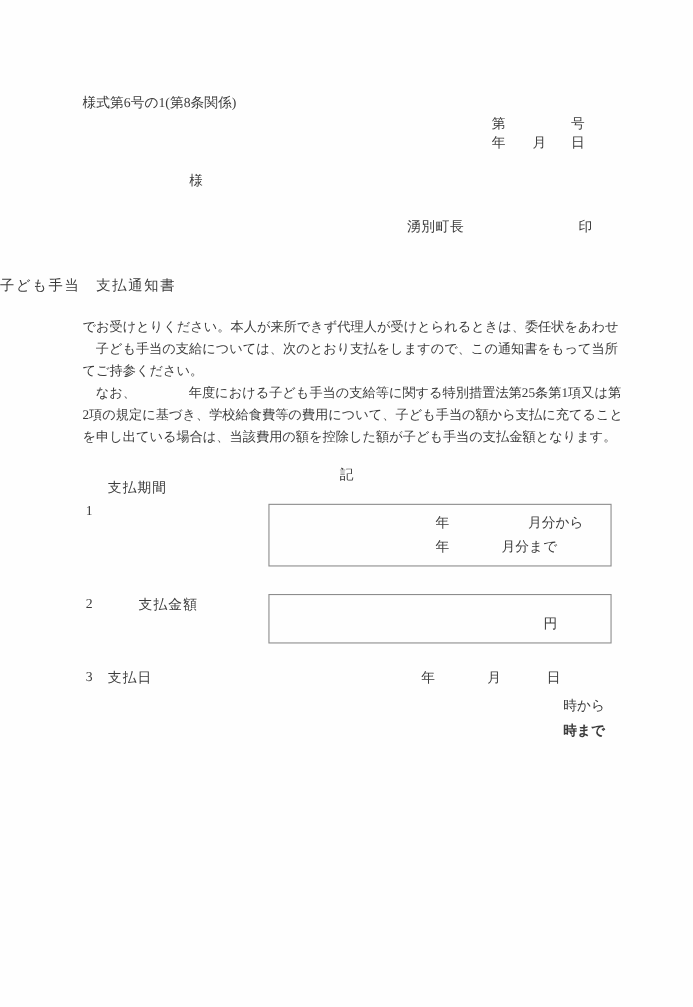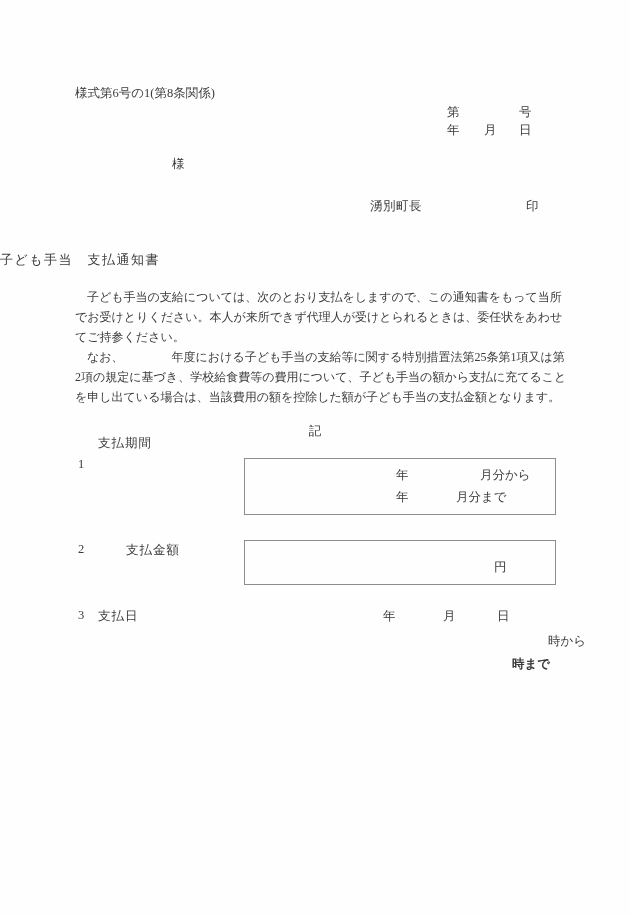--- a/index.html
+++ b/index.html
@@ -64,43 +64,43 @@
   .box .abs { position: absolute; }
   .b1-year-from  { left: 151px; top: 8px;  }
   .b1-rest-from  { left: 211px; top: 8px; margin-left: 24px;  }
   .b1-year-to    { left: 151px; top: 30px; }
   .b1-rest-to    { left: 211px; top: 30px; }
   .b2-unit       { left: 249px; top: 18px; }
 
   .i3-year  { left: 383px; top: 608px; }
   .i3-month { left: 443px; top: 608px; }
   .i3-day   { left: 497px; top: 608px; }
-  .i3-time-from { left: 512px; top: 633px; margin-left: 36px; }
+  .i3-time-from { left: 512px; top: 633px; }
   .i3-time-to   { left: 512px; top: 656px; font-weight: bold; }
 </style>
 </head>
 <body>
 
 <div class="page">
 
   <div class="abs form-number">様式第6号の1(第8条関係)</div>
   <div class="abs docno-prefix">第</div>
   <div class="abs docno-suffix">号</div>
   <div class="abs date-year">年</div>
   <div class="abs date-month">月</div>
   <div class="abs date-day">日</div>
   <div class="abs addressee">様</div>
   <div class="abs issuer-name">湧別町長</div>
   <div class="abs seal">印</div>
 
   <div class="abs doc-title">子ども手当　支払通知書</div>
 
   <div class="abs body-text">
+    <div class="body-line">でお受けとりください。本人が来所できず代理人が受けとられるときは、委任状をあわせ</div>
     <div class="body-line">　子ども手当の支給については、次のとおり支払をしますので、この通知書をもって当所</div>
-    <div class="body-line">でお受けとりください。本人が来所できず代理人が受けとられるときは、委任状をあわせ</div>
     <div class="body-line">てご持参ください。</div>
     <div class="body-line">　なお、　　　　年度における子ども手当の支給等に関する特別措置法第25条第1項又は第</div>
     <div class="body-line">2項の規定に基づき、学校給食費等の費用について、子ども手当の額から支払に充てること</div>
     <div class="body-line">を申し出ている場合は、当該費用の額を控除した額が子ども手当の支払金額となります。</div>
   </div>
 
   <div class="abs record-marker">記</div>
 
   <div class="abs item-no-1">1</div>
   <div class="abs item-label-1">支払期間</div>

